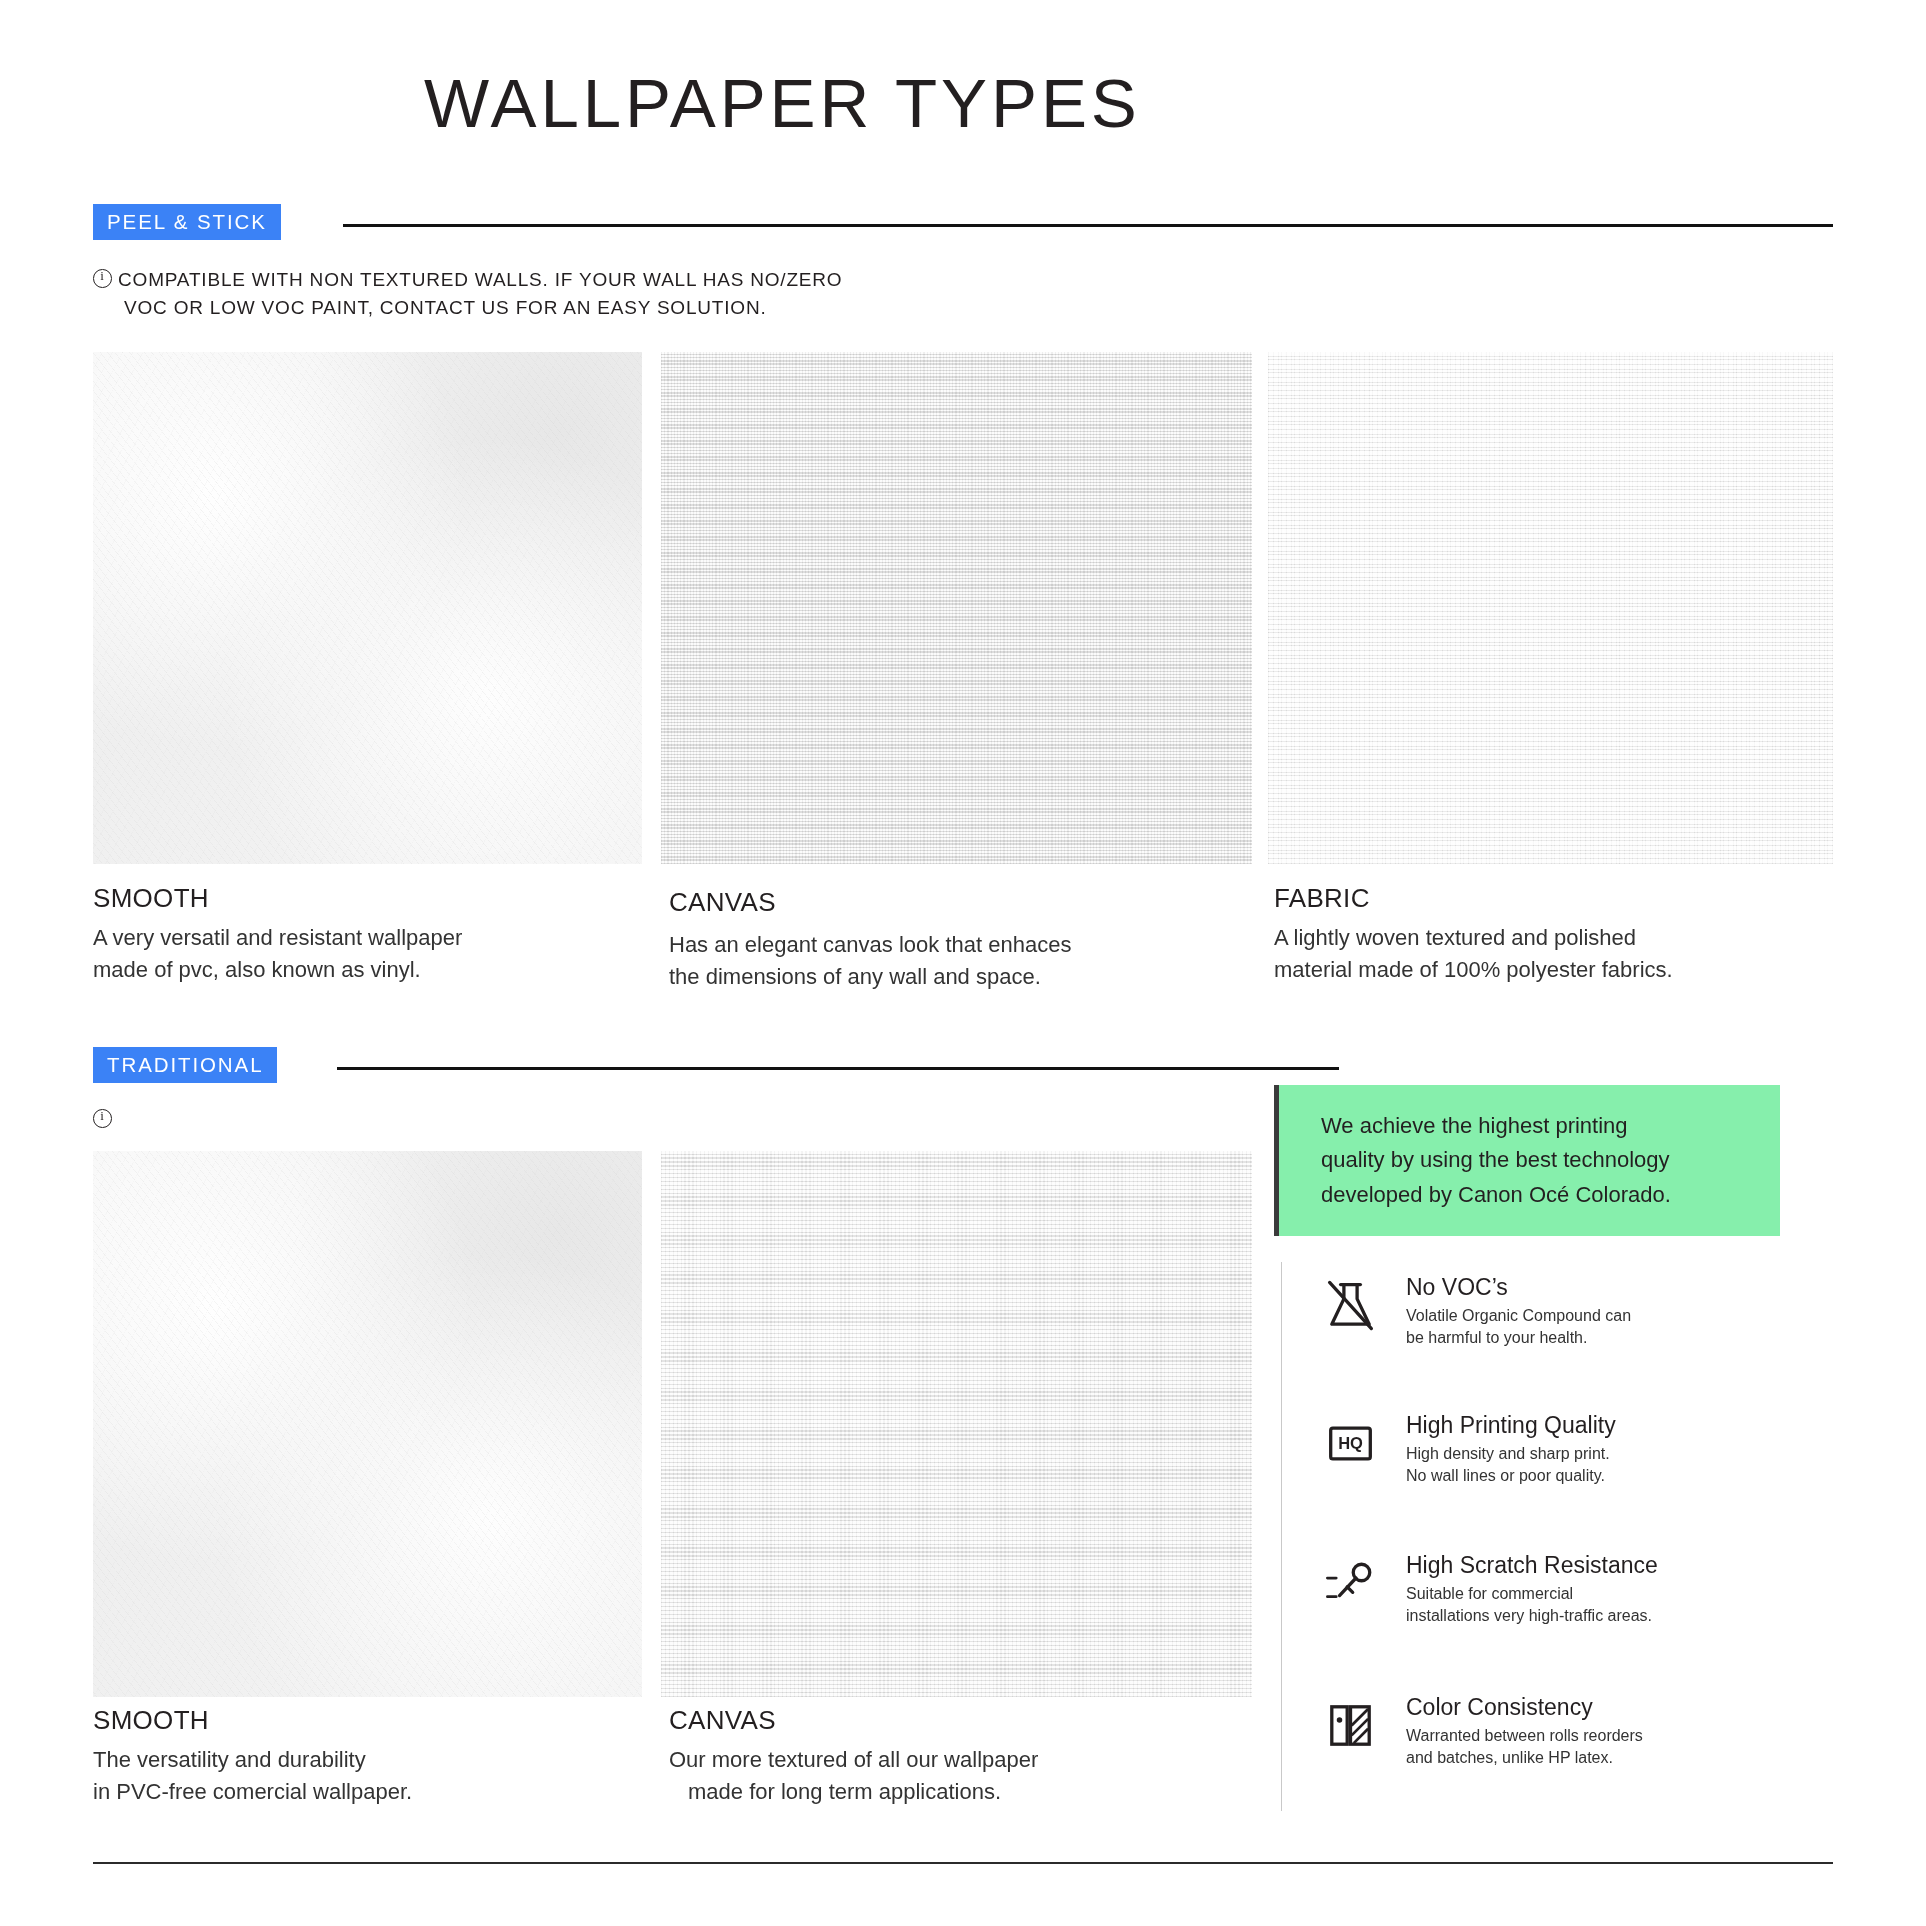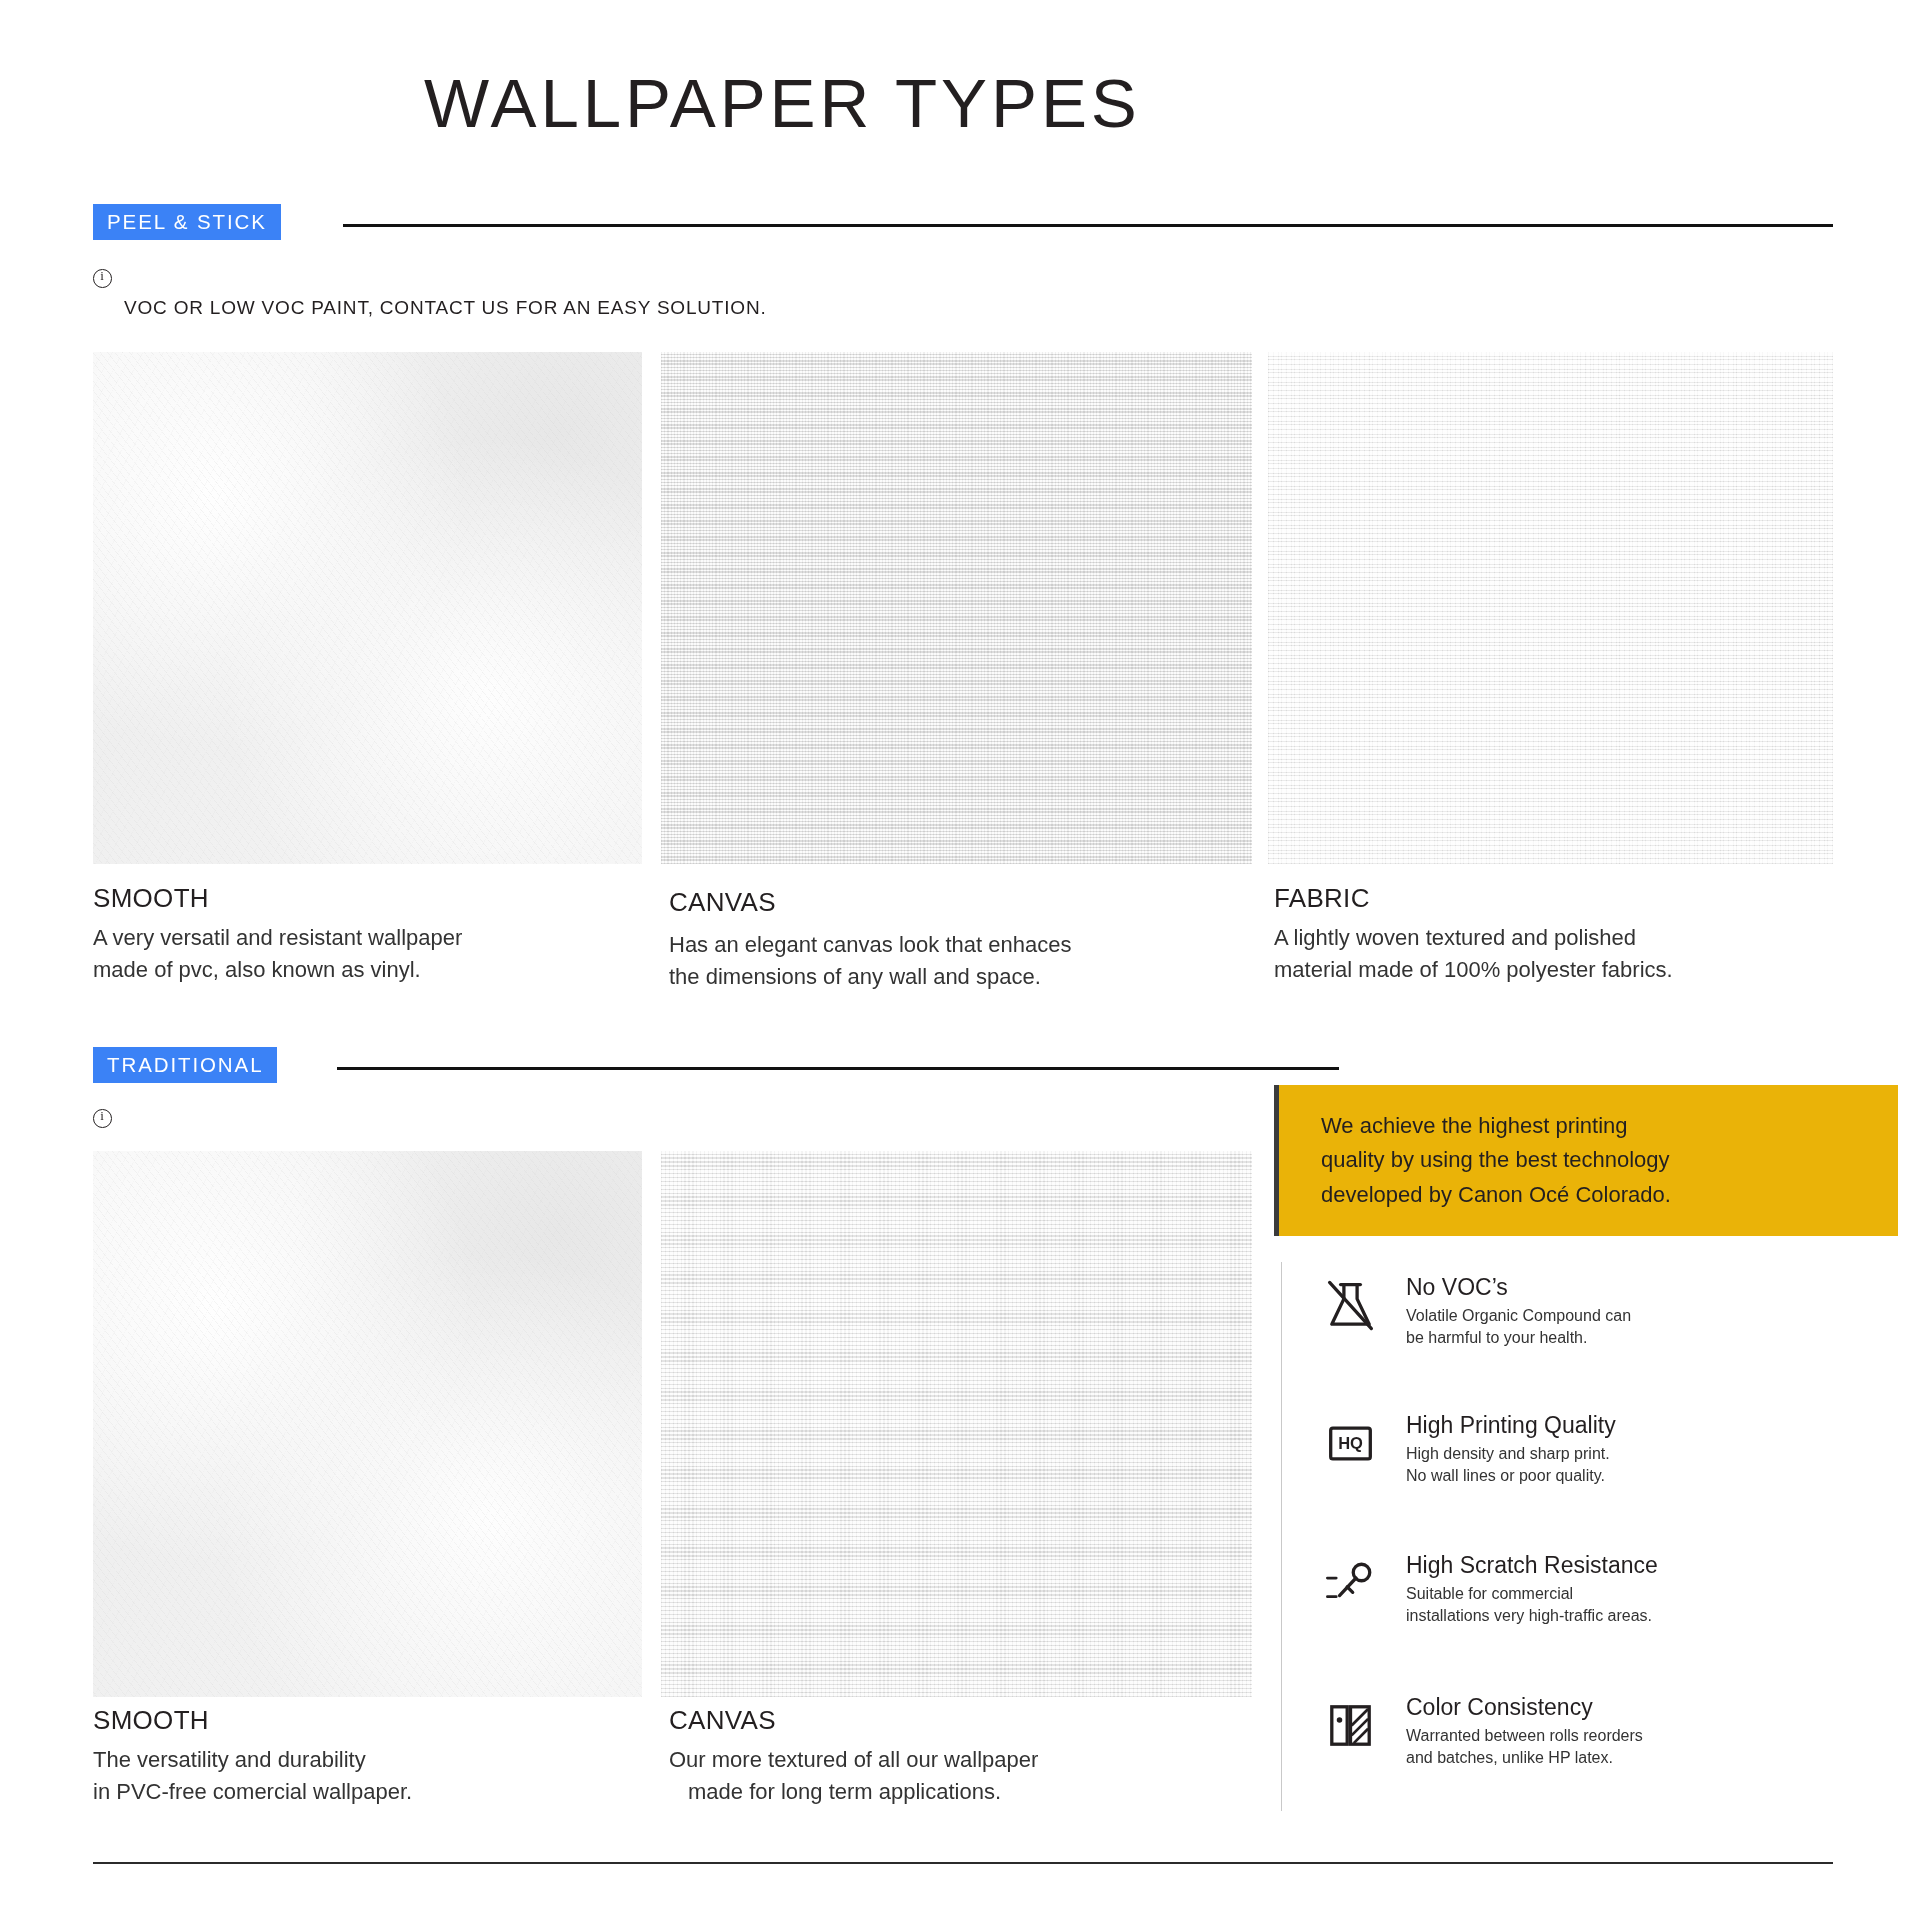--- a/index.html
+++ b/index.html
@@ -163,23 +163,23 @@
     line-height: 1.4;
     color: #333333;
     font-weight: 300;
   }
 
   
   .quote-wrap {
     position: absolute;
     left: 1274px;
     top: 1085px;
-    width: 624px;
+    width: 506px;
     height: 151px;
-    background: #eab308;
+    background: #86efac;
     border-left: 5.1px solid #3b3b3b;
     box-sizing: border-box;
   }
   .quote-text {
     position: absolute;
     left: 42px;
     top: 24.4px;
     width: 488px;
     font-size: 22px;
     line-height: 1.55;
@@ -244,21 +244,21 @@
 <div class="page">
 
   <div class="title">WALLPAPER TYPES</div>
 
   <div class="section-head" style="left:93px; top:204px; width:1740px;">
     <span class="section-tag">PEEL &amp; STICK</span>
     <span class="section-rule" style="left:250px; width:1490px;"></span>
   </div>
 
   <div class="note" style="left:93px; top:266px; width:1284px;">
-    <span class="info-icon"></span><br>
+    <span class="info-icon"></span><span class="note-text">COMPATIBLE WITH NON TEXTURED WALLS. IF YOUR WALL HAS NO/ZERO</span><br>
     <span style="display:inline-block; width:31px;"></span><span class="note-text">VOC OR LOW VOC PAINT, CONTACT US FOR AN EASY SOLUTION.</span>
   </div>
 
   <div class="swatch tex-smooth" style="left:93px; top:352px; width:549px; height:512px;"></div>
   <div class="swatch tex-canvas" style="left:661px; top:352px; width:591px; height:512px;"></div>
   <div class="swatch tex-fabric" style="left:1268px; top:352px; width:565px; height:512px;"></div>
 
   <div class="cap-title" style="left:93px; top:883px;">SMOOTH</div>
   <div class="cap-body" style="left:93px; top:923px; width:559px;">A very versatil and resistant wallpaper</div>
   <div class="cap-body" style="left:93px; top:955px; width:559px;">made of pvc, also known as vinyl.</div>

